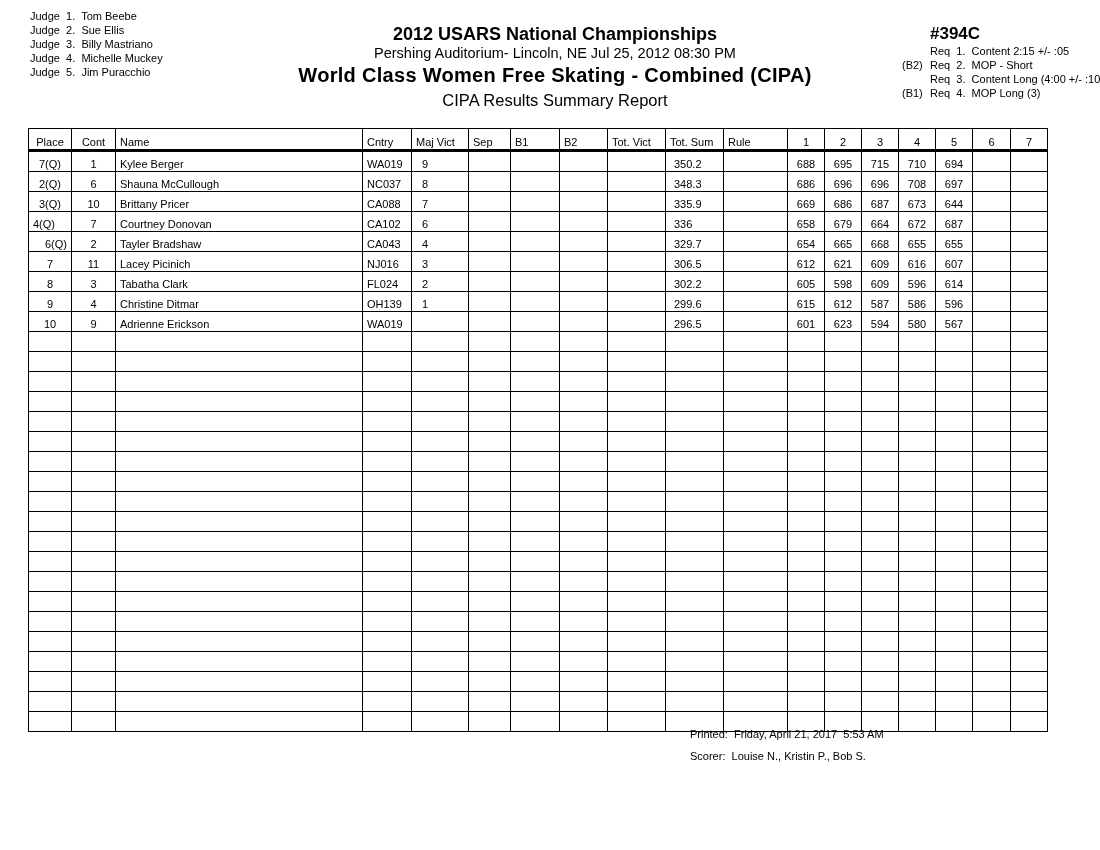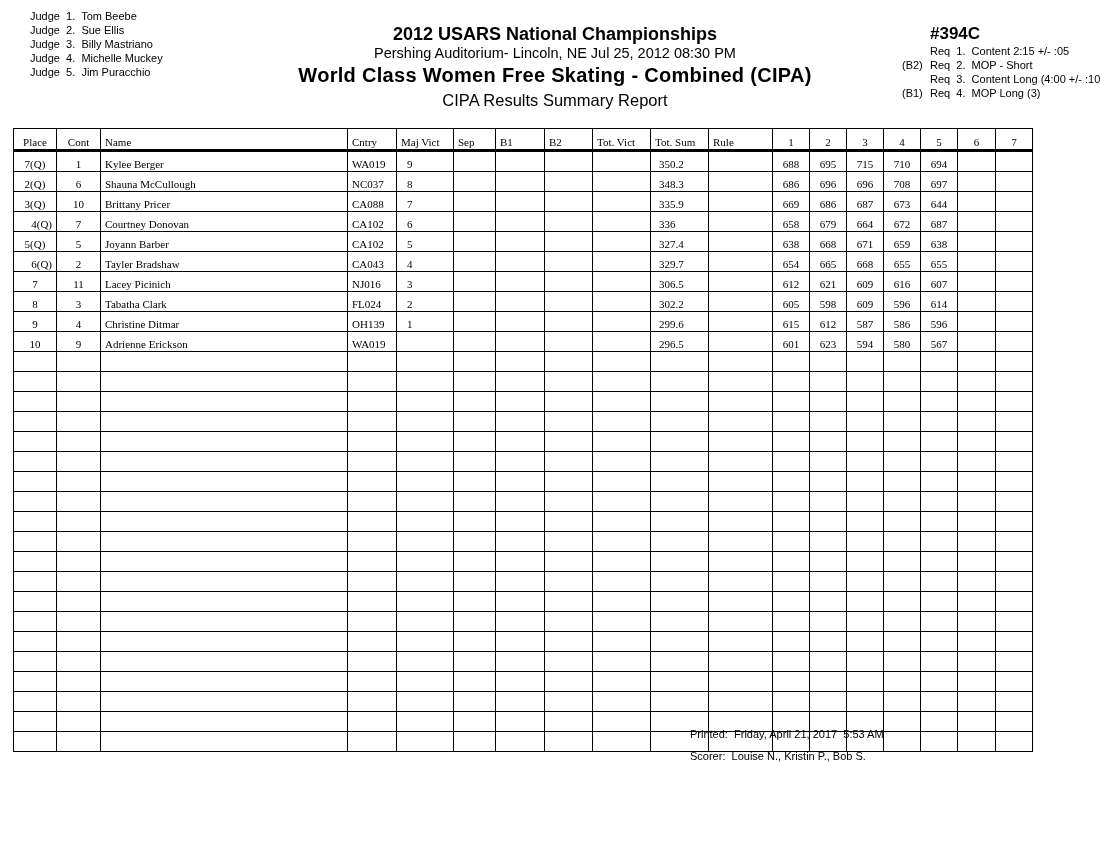--- a/index.html
+++ b/index.html
@@ -9,22 +9,22 @@
   .judges .j { white-space:pre; }
   .hdr { position:absolute; left:270px; width:570px; text-align:center; white-space:nowrap; }
   .h1 { top:24px; font-size:18px; font-weight:bold; }
   .h2 { top:45px; font-size:14.5px; }
   .h3 { top:64px; font-size:20px; font-weight:bold; letter-spacing:0.3px; }
   .h4 { top:91px; font-size:16.5px; }
   .code { position:absolute; left:930px; width:120px; top:24px; font-size:17px; font-weight:bold; }
   .reqs { position:absolute; left:862px; top:44px; font-size:11px; line-height:14px;margin-left:40px; }
   .req { white-space:pre; }
   .req .pfx { display:inline-block; width:28px; }
-  table.grid { position:absolute; left:13px; top:128px; border-collapse:collapse; table-layout:fixed;
-               font-size:11px;font-family:Liberation Serif, serif; }
+  table.grid { position:absolute; left:28px; top:128px; border-collapse:collapse; table-layout:fixed;
+               font-size:11px; }
   table.grid td, table.grid th { border:1px solid #000; height:18px; padding:0 4px; overflow:hidden; white-space:nowrap;
                font-weight:normal; }
   table.grid thead th { height:19px; border-bottom:3px solid #000; text-align:left; vertical-align:bottom; padding-bottom:1px;}
   table.grid th.c, table.grid td.c { text-align:center; }
   table.grid td { vertical-align:bottom; padding-bottom:1px; }
   .footer { position:absolute; left:690px; font-size:11px; white-space:pre; }
   .f1 { top:728px; } .f2 { top:750px; }
 </style>
 </head>
 <body>
@@ -149,56 +149,36 @@
         <td></td>
         <td class="c">669</td>
         <td class="c">686</td>
         <td class="c">687</td>
         <td class="c">673</td>
         <td class="c">644</td>
         <td class="c"></td>
         <td class="c"></td>
       </tr>
       <tr>
-        <td class="c" style="text-align: right;">4(Q)</td>
+        <td class="c" style="text-align: left;">4(Q)</td>
         <td class="c">7</td>
         <td>Courtney Donovan</td>
         <td>CA102</td>
         <td style="padding-left: 10px;">6</td>
         <td></td>
         <td></td>
         <td></td>
         <td></td>
         <td style="padding-left: 8px;">336</td>
         <td></td>
         <td class="c">658</td>
         <td class="c">679</td>
         <td class="c">664</td>
         <td class="c">672</td>
         <td class="c">687</td>
-        <td class="c"></td>
-        <td class="c"></td>
-      </tr>
-      <tr>
-        <td class="c" style="text-align: center;">5(Q)</td>
-        <td class="c">5</td>
-        <td>Joyann Barber</td>
-        <td>CA102</td>
-        <td style="padding-left: 10px;">5</td>
-        <td></td>
-        <td></td>
-        <td></td>
-        <td></td>
-        <td style="padding-left: 8px;">327.4</td>
-        <td></td>
-        <td class="c">638</td>
-        <td class="c">668</td>
-        <td class="c">671</td>
-        <td class="c">659</td>
-        <td class="c">638</td>
         <td class="c"></td>
         <td class="c"></td>
       </tr>
       <tr>
         <td class="c" style="text-align: right;">6(Q)</td>
         <td class="c">2</td>
         <td>Tayler Bradshaw</td>
         <td>CA043</td>
         <td style="padding-left: 10px;">4</td>
         <td></td>

